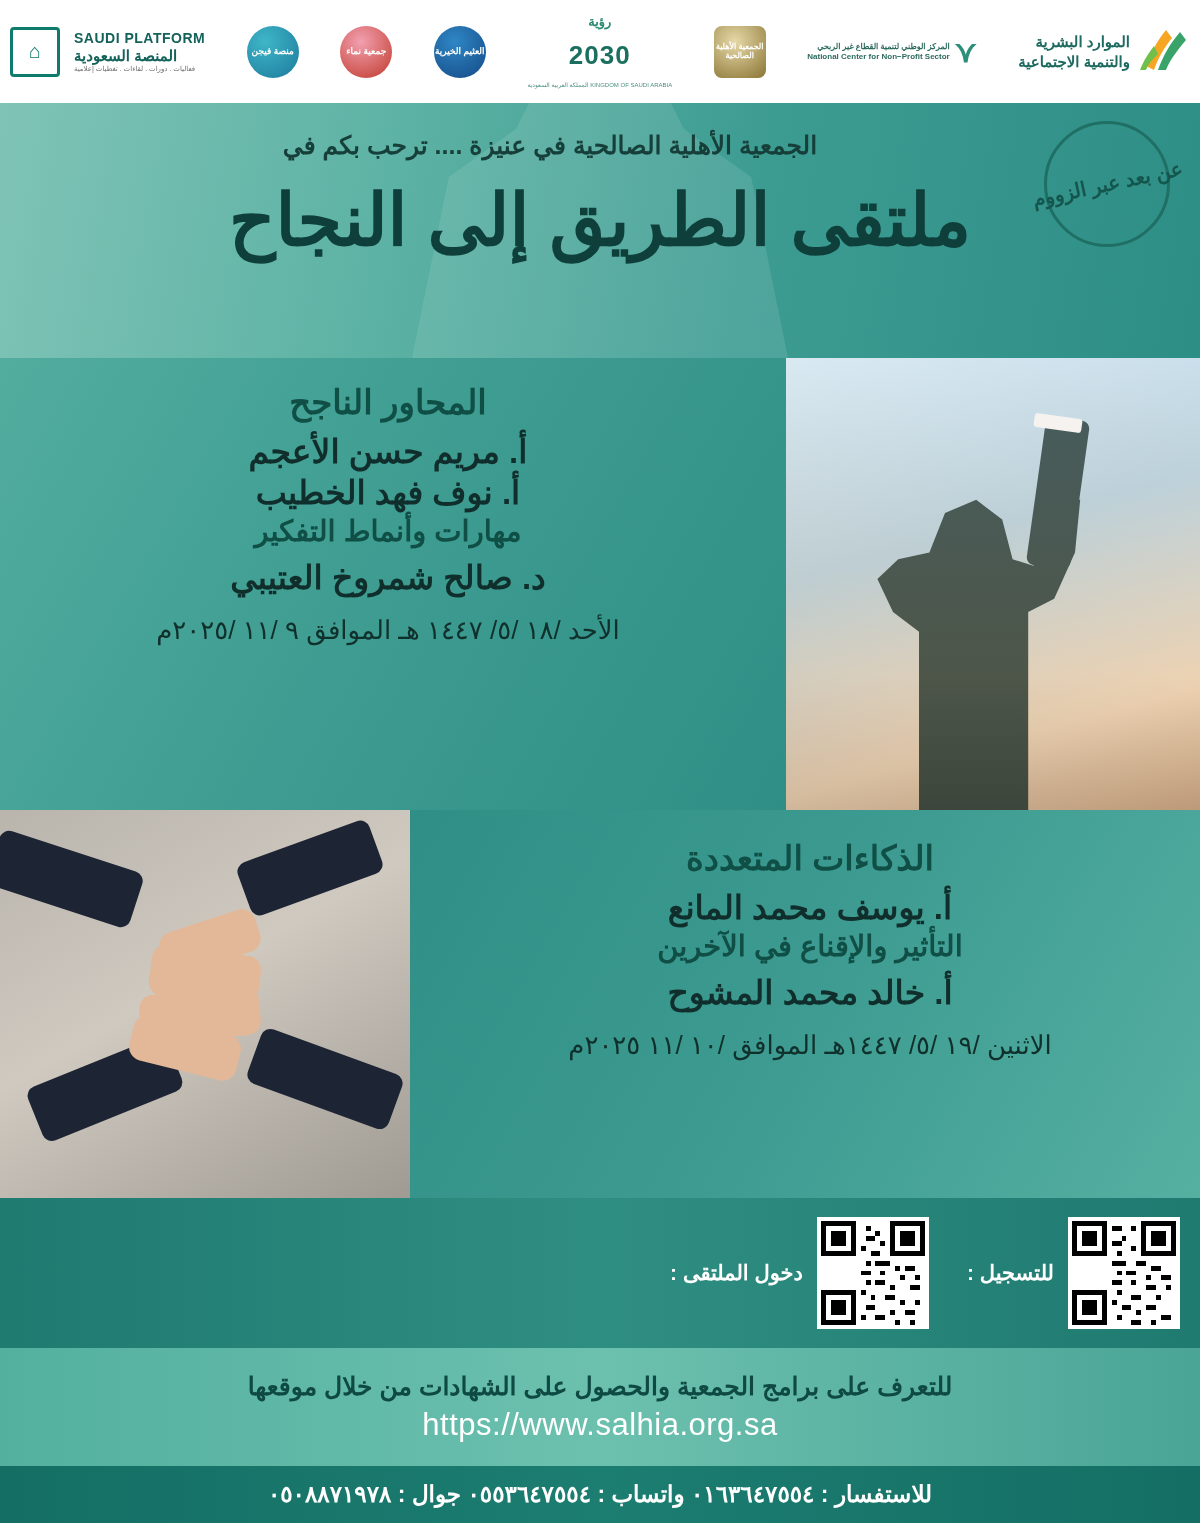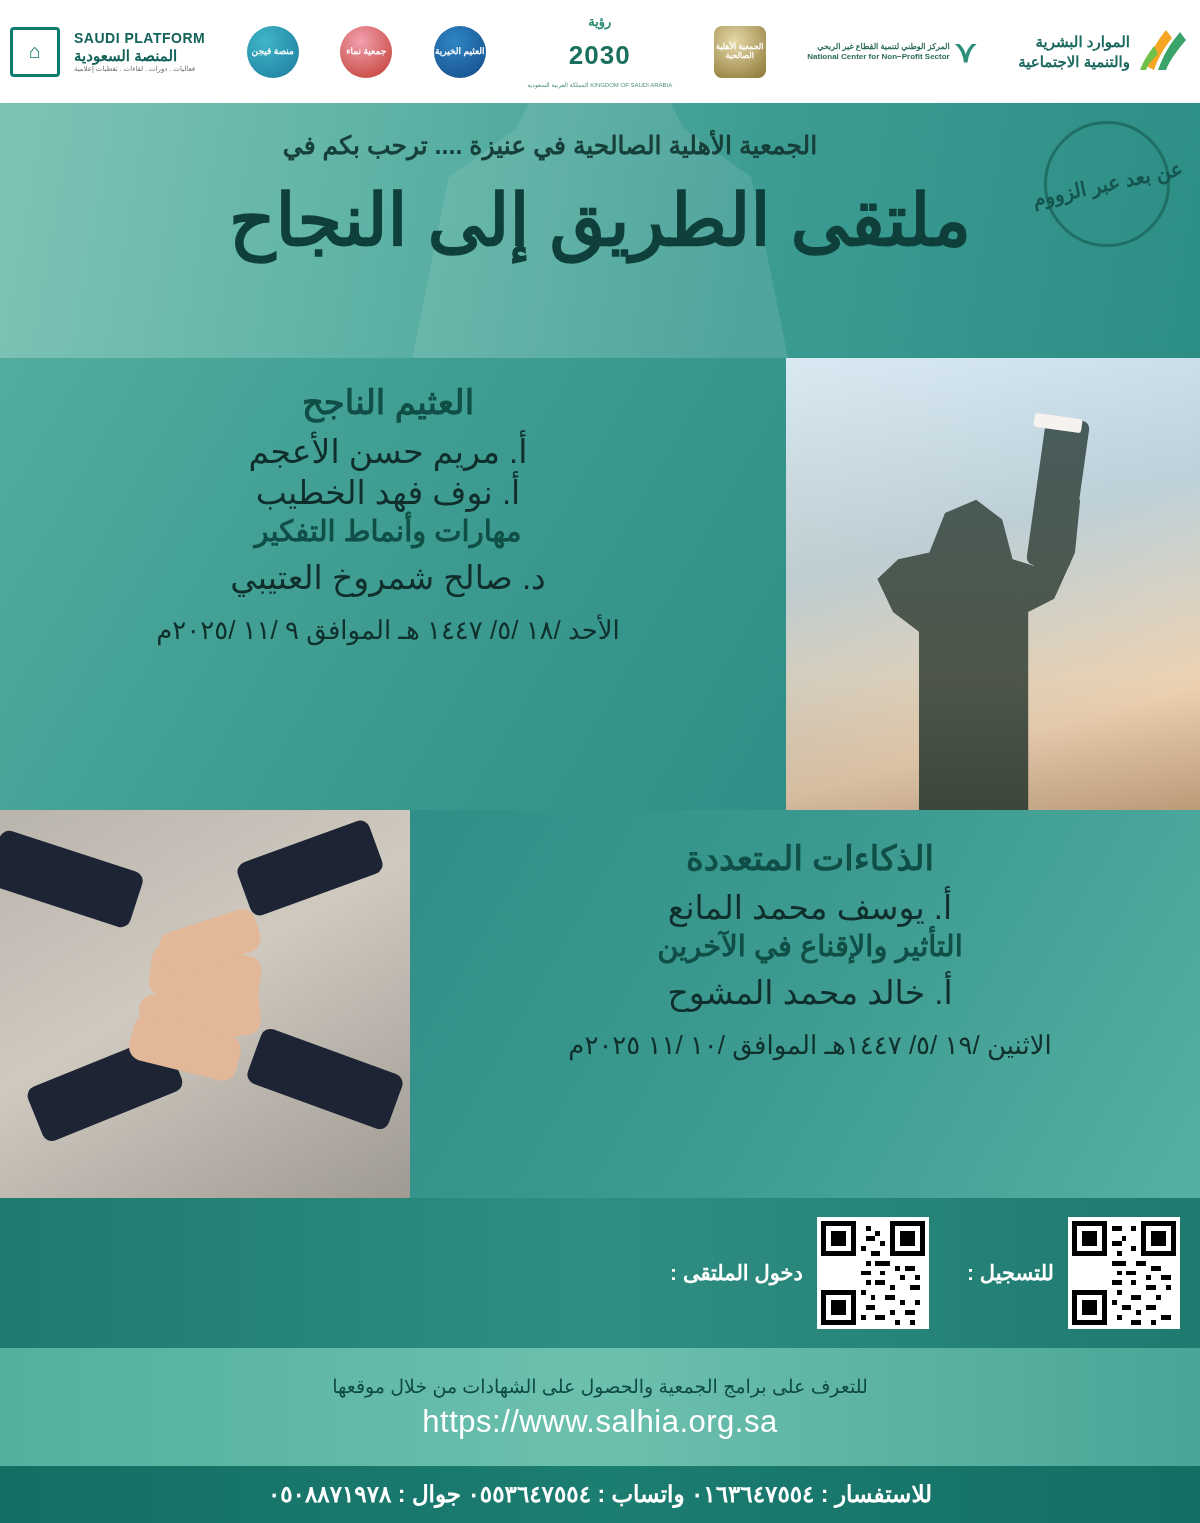--- a/index.html
+++ b/index.html
@@ -80,21 +80,21 @@
     font-size:72px;font-weight:bold;color:#0e3f3a;letter-spacing:-1px;
   }
 
   
   .day1{
     position:absolute;left:0;top:358px;width:786px;height:452px;
     background:linear-gradient(120deg,#52ad9f 0%,#3f9d92 45%,#2f8f86 100%);
   }
   .day1 .inner{padding:18px 40px 0 30px;text-align:center;}
   .hdr-green{font-size:34px;font-weight:bold;color:#0f4f46;margin:6px 0 10px;}
-  .nm{font-size:33px;font-weight:normal;color:#102f2c;margin:2px 0;}
+  .nm{font-size:33px;font-weight:bold;color:#102f2c;margin:2px 0;}
   .tp{font-size:29px;font-weight:bold;color:#0f4f46;margin:2px 0 10px;}
   .dt{font-size:26px;font-weight:normal;color:#10302c;margin-top:18px;}
 
   .photo1{
     position:absolute;left:786px;top:358px;width:414px;height:452px;
     background:linear-gradient(165deg,#cfe3ef 0%,#a9cadd 40%,#e8d6bf 78%,#c9a98a 100%);
     overflow:hidden;
   }
   .photo1 .silh{
     position:absolute;left:55px;bottom:0;width:260px;height:330px;
@@ -142,21 +142,21 @@
   .infoR{margin-right:auto;text-align:right;padding-right:40px;color:#fff;}
   .infoR .l1{font-size:24px;font-weight:bold;margin-bottom:14px;}
   .infoR .l2{font-size:22px;font-weight:bold;}
 
   
   .webband{
     position:absolute;left:0;top:1348px;width:1200px;height:118px;
     background:linear-gradient(90deg,#53b09f 0%,#6cc0ae 50%,#4aa596 100%);
     display:flex;flex-direction:column;align-items:center;justify-content:center;gap:6px;
   }
-  .webband .t1{font-size:19px;font-weight:normal;color:#0e4a43;}
+  .webband .t1{font-size:25px;font-weight:bold;color:#0e4a43;}
   .webband .t2{font-size:31px;color:#ffffff;direction:ltr;letter-spacing:.5px;}
 
   
   .footer{
     position:absolute;left:0;top:1466px;width:1200px;height:57px;
     background:linear-gradient(90deg,#146e64 0%,#1c7d71 50%,#146e64 100%);
     display:flex;align-items:center;justify-content:center;
   }
   .footer .txt{color:#ffffff;font-size:23px;font-weight:bold;}
 </style>
@@ -233,21 +233,21 @@
     <div class="ghost"></div>
     <div class="zoom-badge">
       <span>عن بعد عبر الزووم</span>
     </div>
     <div class="welcome">الجمعية الأهلية الصالحية في عنيزة .... ترحب بكم في</div>
     <div class="title">ملتقى الطريق إلى النجاح</div>
   </div>
 
   <div class="day1">
     <div class="inner">
-      <div class="hdr-green">العثيم الناجح</div>
+      <div class="hdr-green">المحاور الناجح</div>
       <div class="nm">أ. مريم حسن الأعجم</div>
       <div class="nm">أ. نوف فهد الخطيب</div>
       <div class="tp">مهارات وأنماط التفكير</div>
       <div class="nm">د. صالح شمروخ العتيبي</div>
       <div class="dt">الأحد /١٨ /٥/ ١٤٤٧ هـ الموافق ٩ /١١ /٢٠٢٥م</div>
     </div>
   </div>
 
   <div class="photo1">
     <div class="silh"></div>

